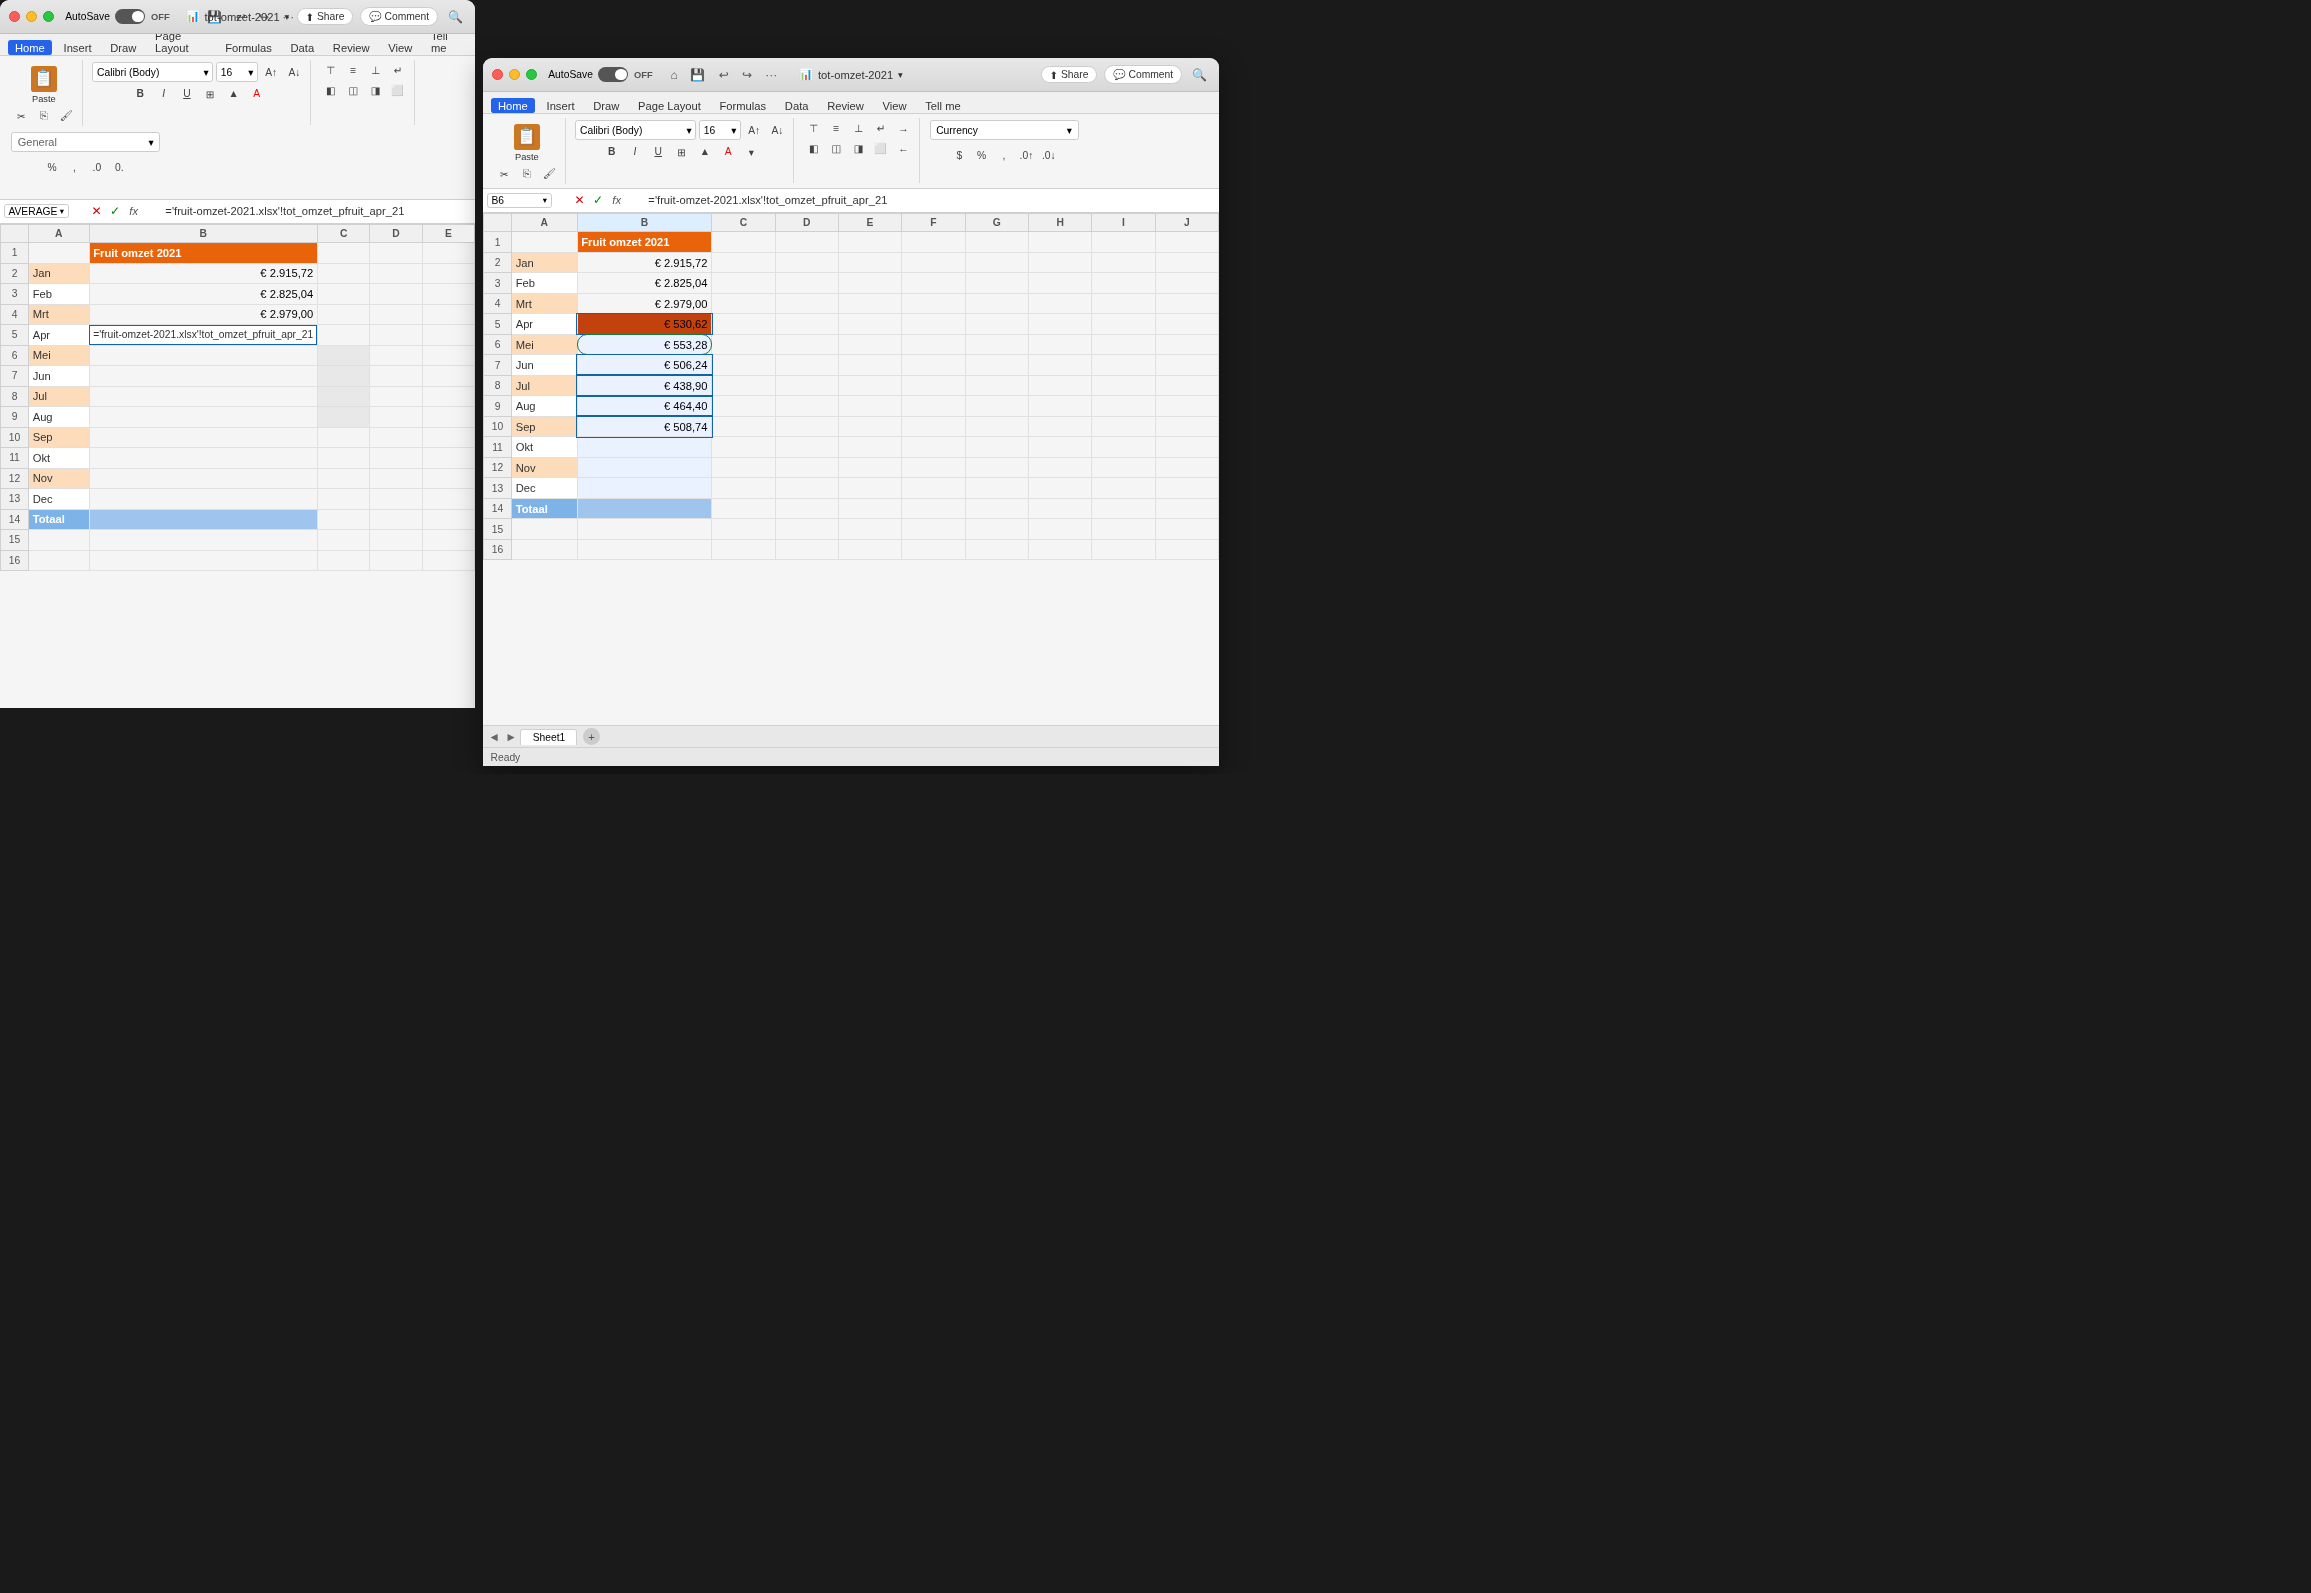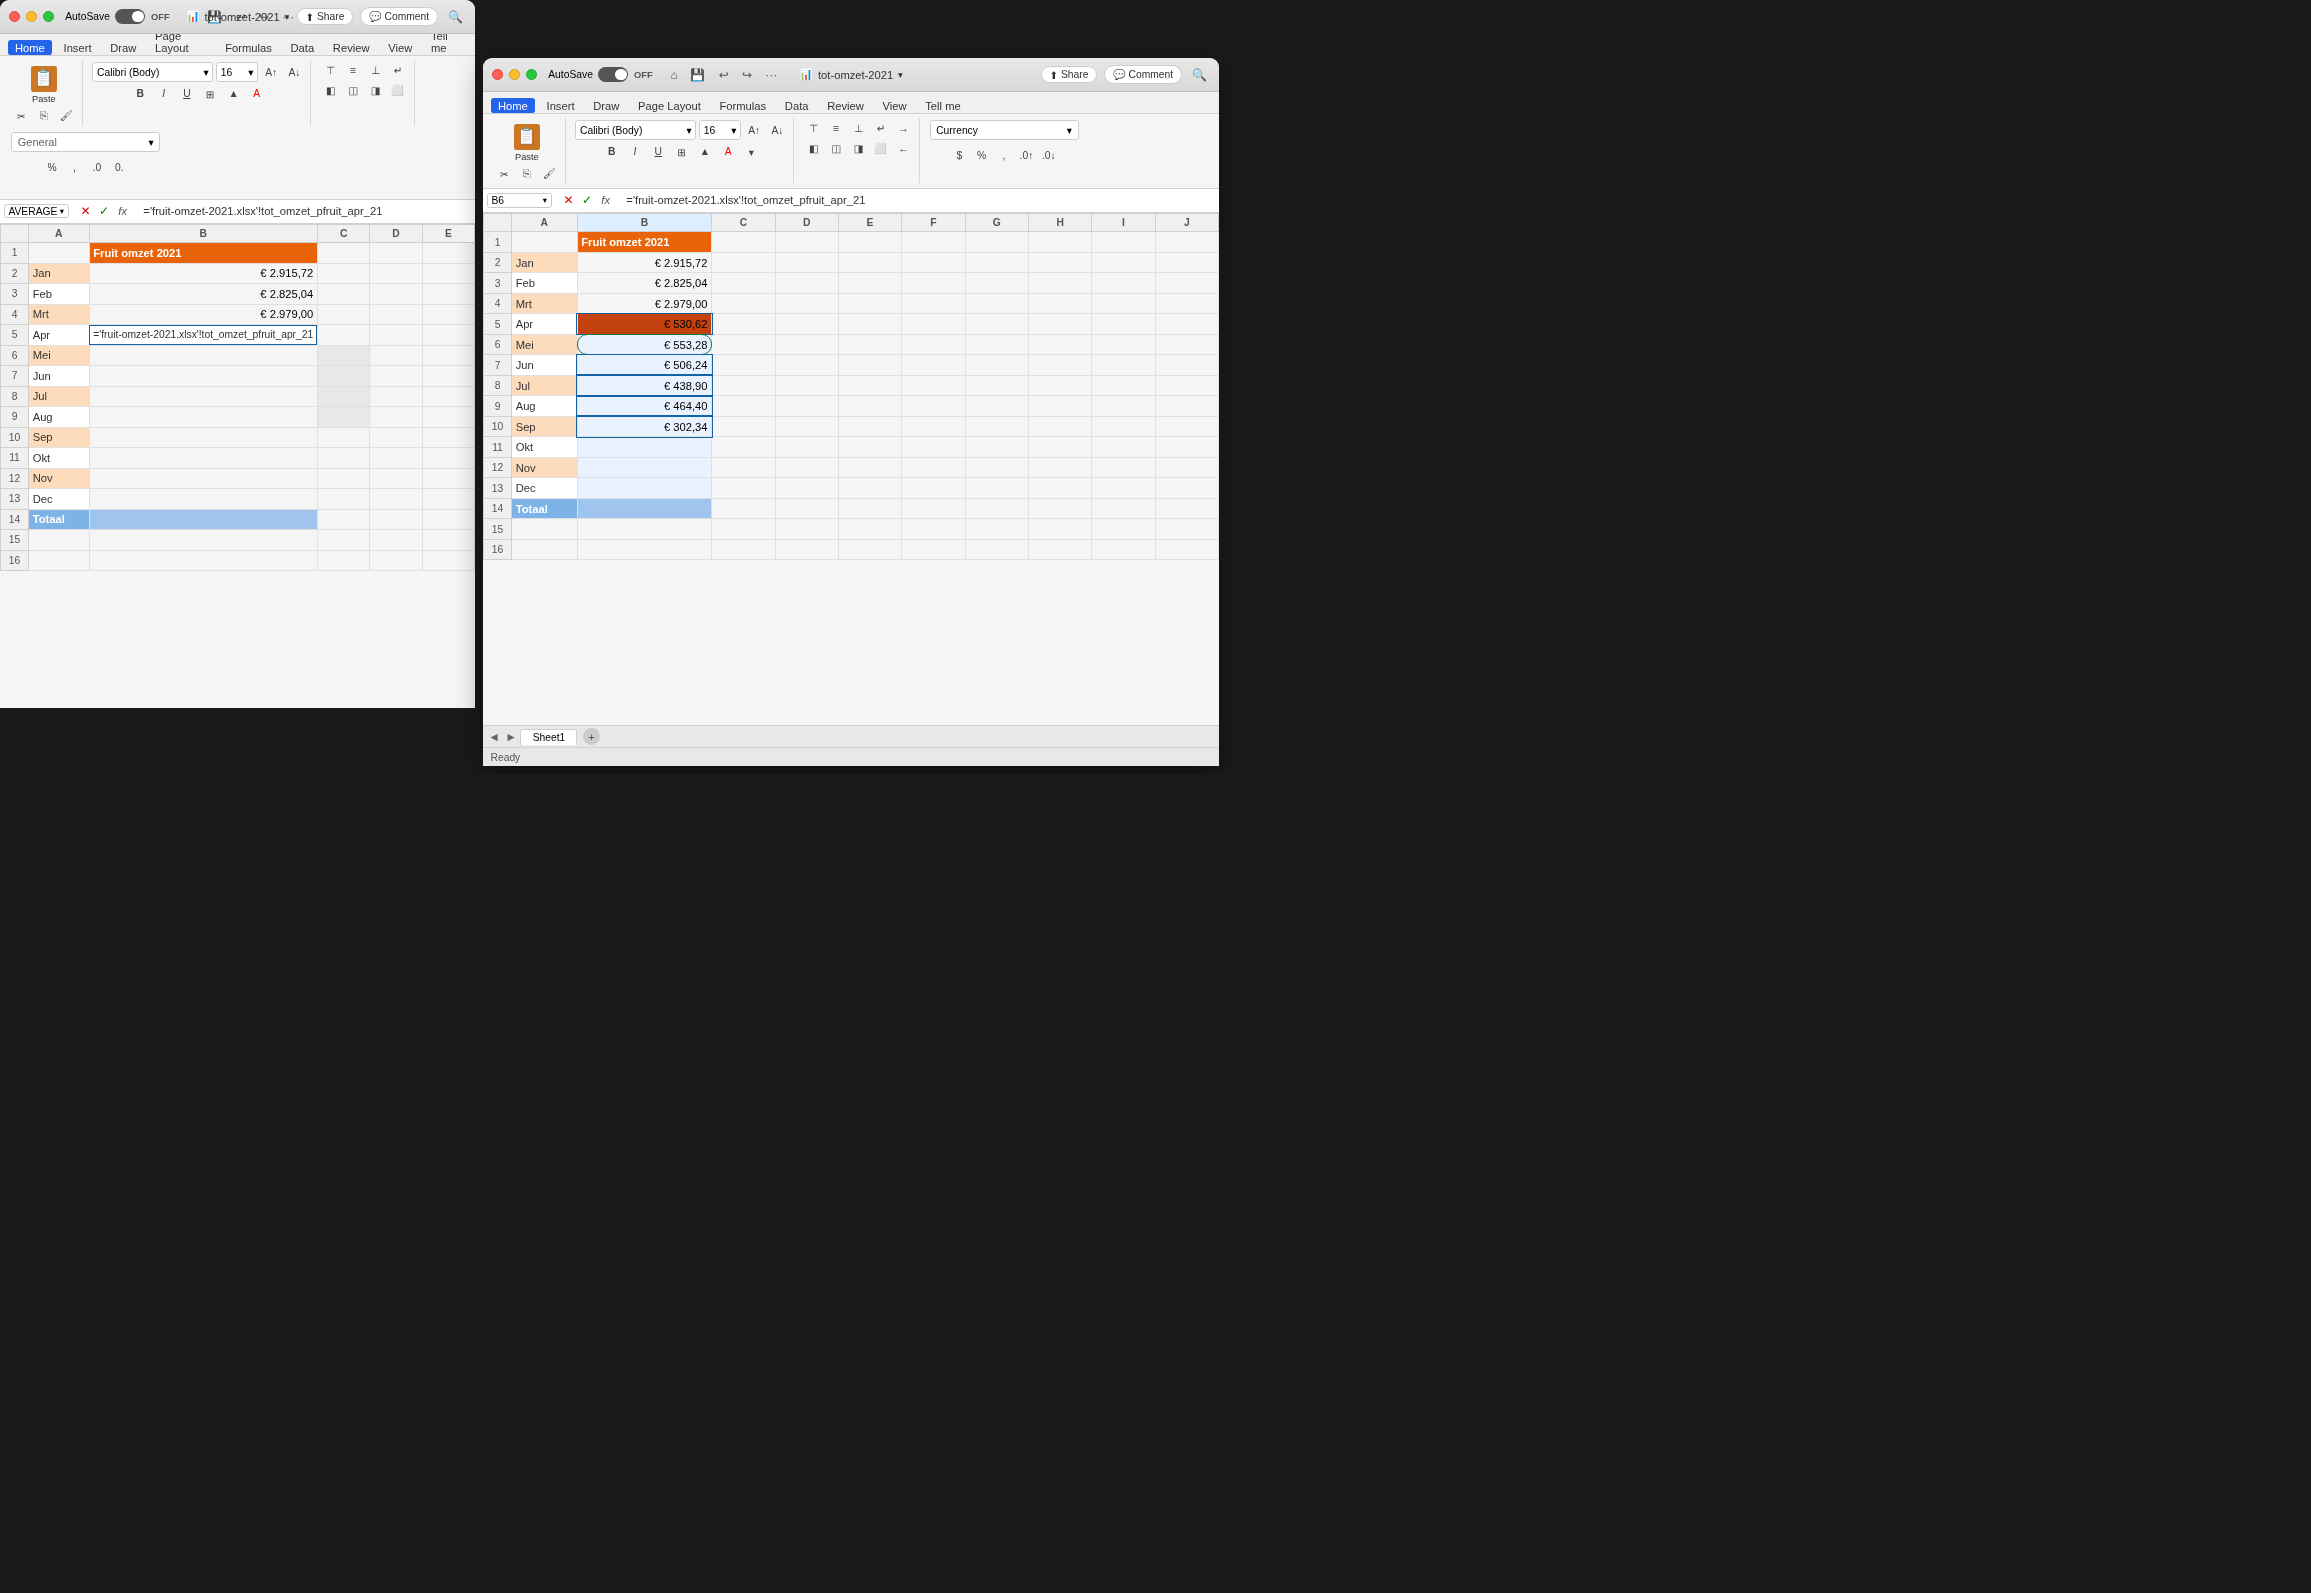--- a/index.html
+++ b/index.html
@@ -192,21 +192,21 @@
     }
 
     
     .formula-bar {
       display: flex;
       align-items: center;
       height: 24px;
       background: white;
       border-bottom: 0.9px solid #d0d0d0;
       padding: 0 3.7px;
-      gap: 9px;
+      gap: 20px;
     }
 
     .cell-name-box {
       width: 65px;
       border: 0.9px solid #ccc;
       border-radius: 2.8px;
       padding: 0.9px 3.7px;
       font-size: 10.3px;
       text-align: center;
       background: white;
@@ -964,21 +964,21 @@
               <td class="cell cell-e"></td>
               <td class="cell cell-f"></td>
               <td class="cell cell-g"></td>
               <td class="cell cell-h"></td>
               <td class="cell cell-i"></td>
               <td class="cell cell-j"></td>
             </tr>
             <tr>
               <td class="row-header">10</td>
               <td class="cell cell-a odd-row-a">Sep</td>
-              <td class="cell cell-b value-cell" style="outline: rgb(20, 100, 165) solid 0.9px; outline-offset: -0.9px; background: rgb(234, 242, 255);">€ 302,34</td>
+              <td class="cell cell-b value-cell" style="outline: rgb(20, 100, 165) solid 0.9px; outline-offset: -0.9px; background: rgb(234, 242, 255);">€ 508,74</td>
               <td class="cell cell-c"></td>
               <td class="cell cell-d"></td>
               <td class="cell cell-e"></td>
               <td class="cell cell-f"></td>
               <td class="cell cell-g"></td>
               <td class="cell cell-h"></td>
               <td class="cell cell-i"></td>
               <td class="cell cell-j"></td>
             </tr>
             <tr>

